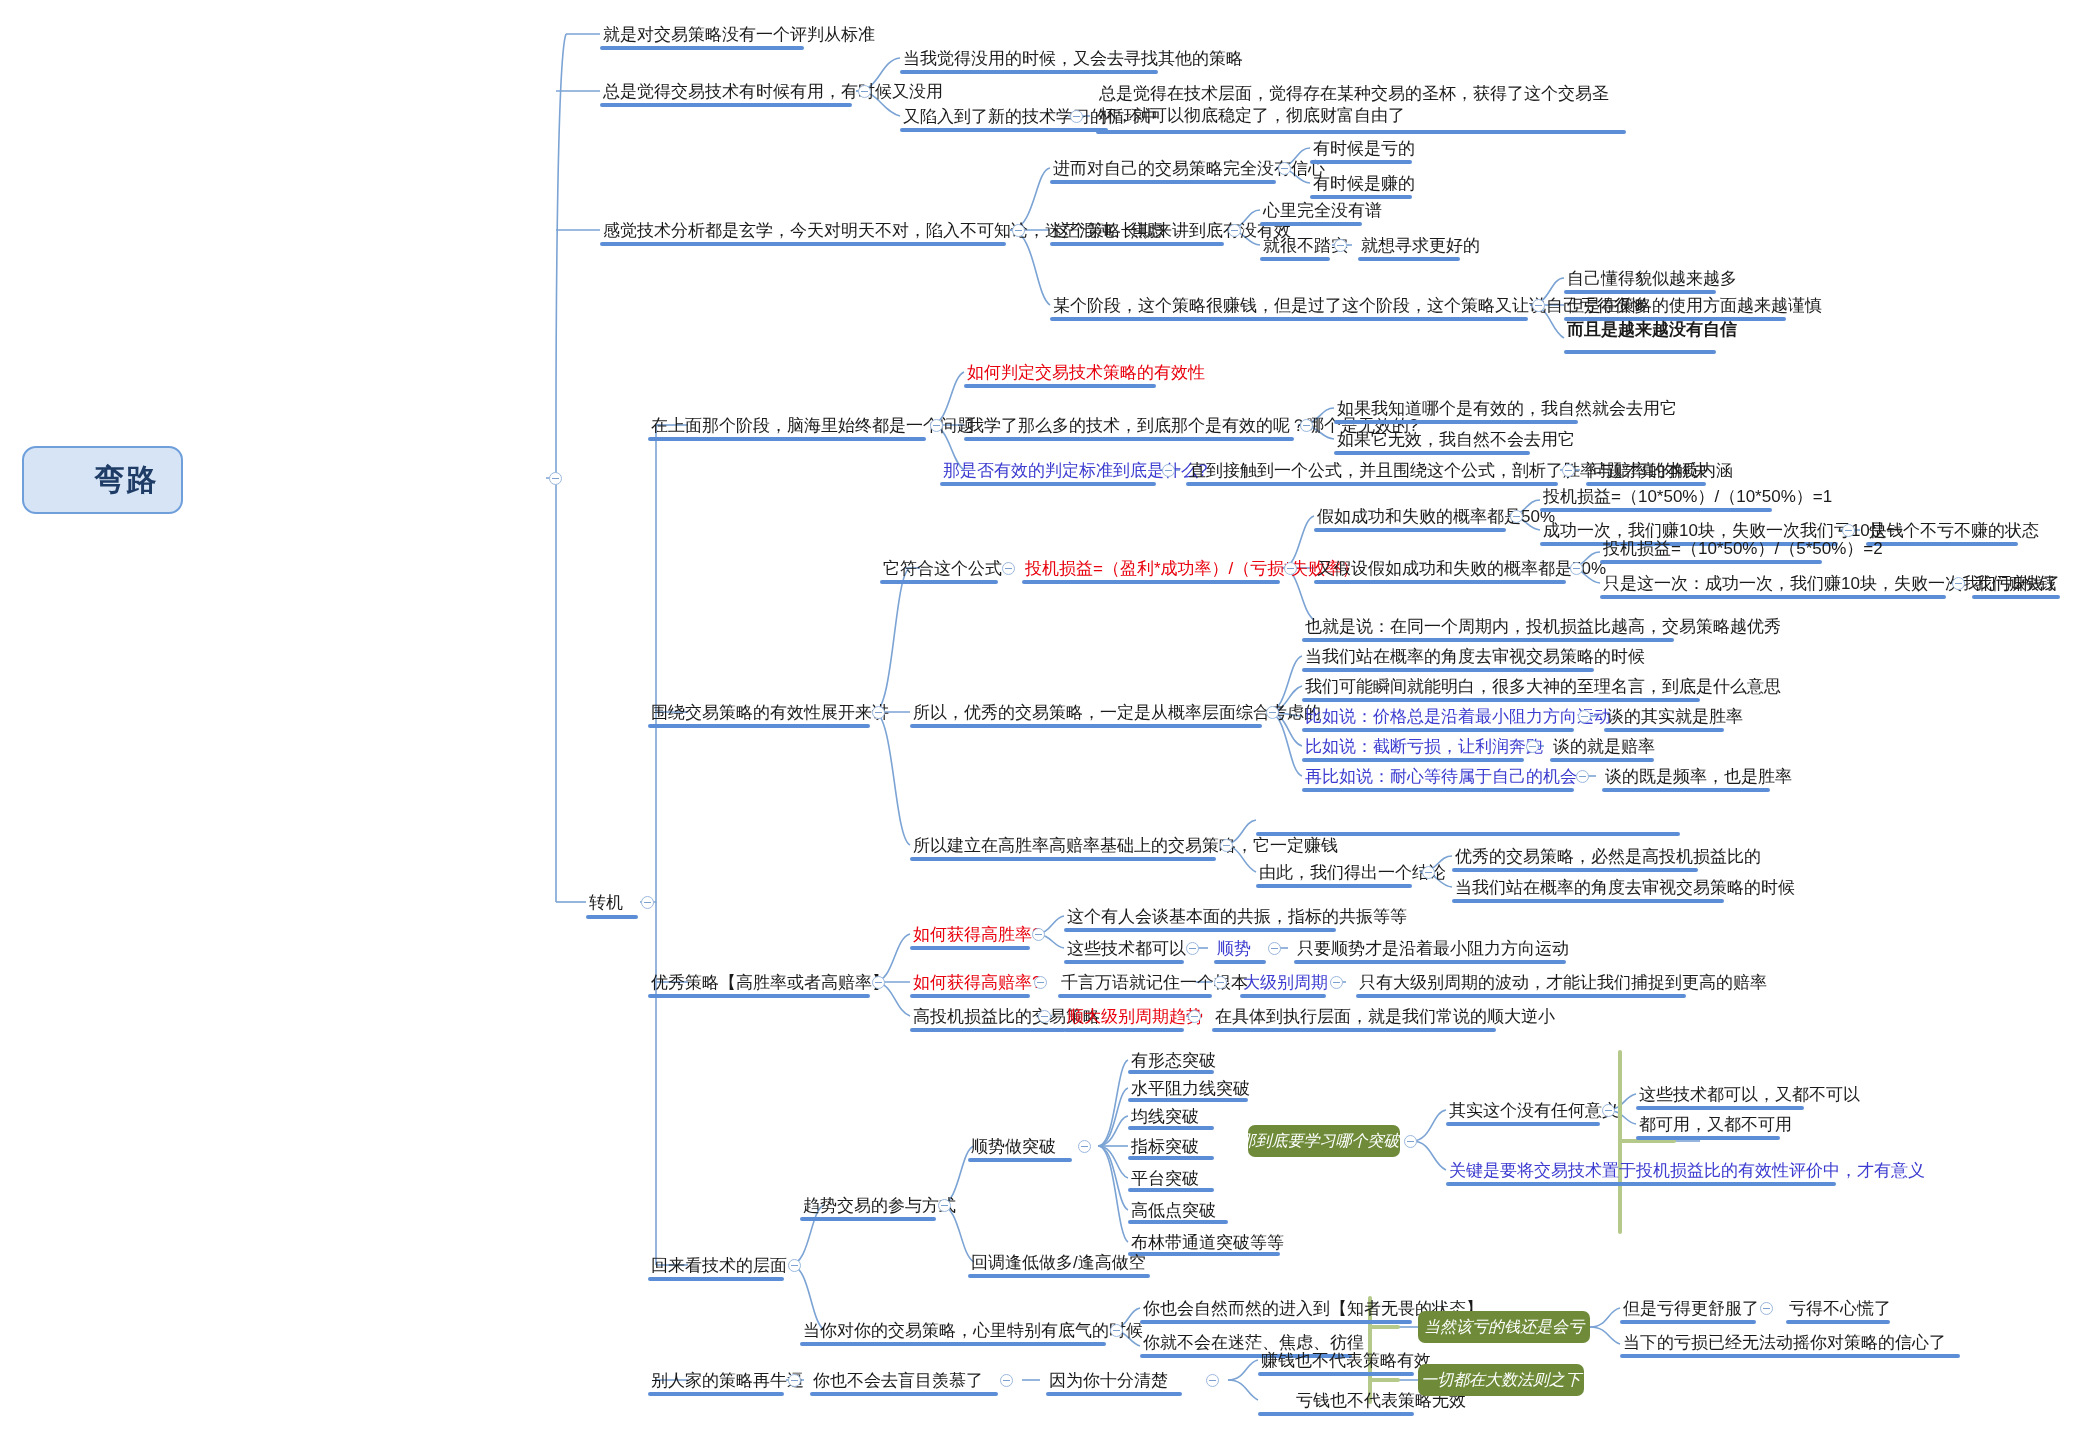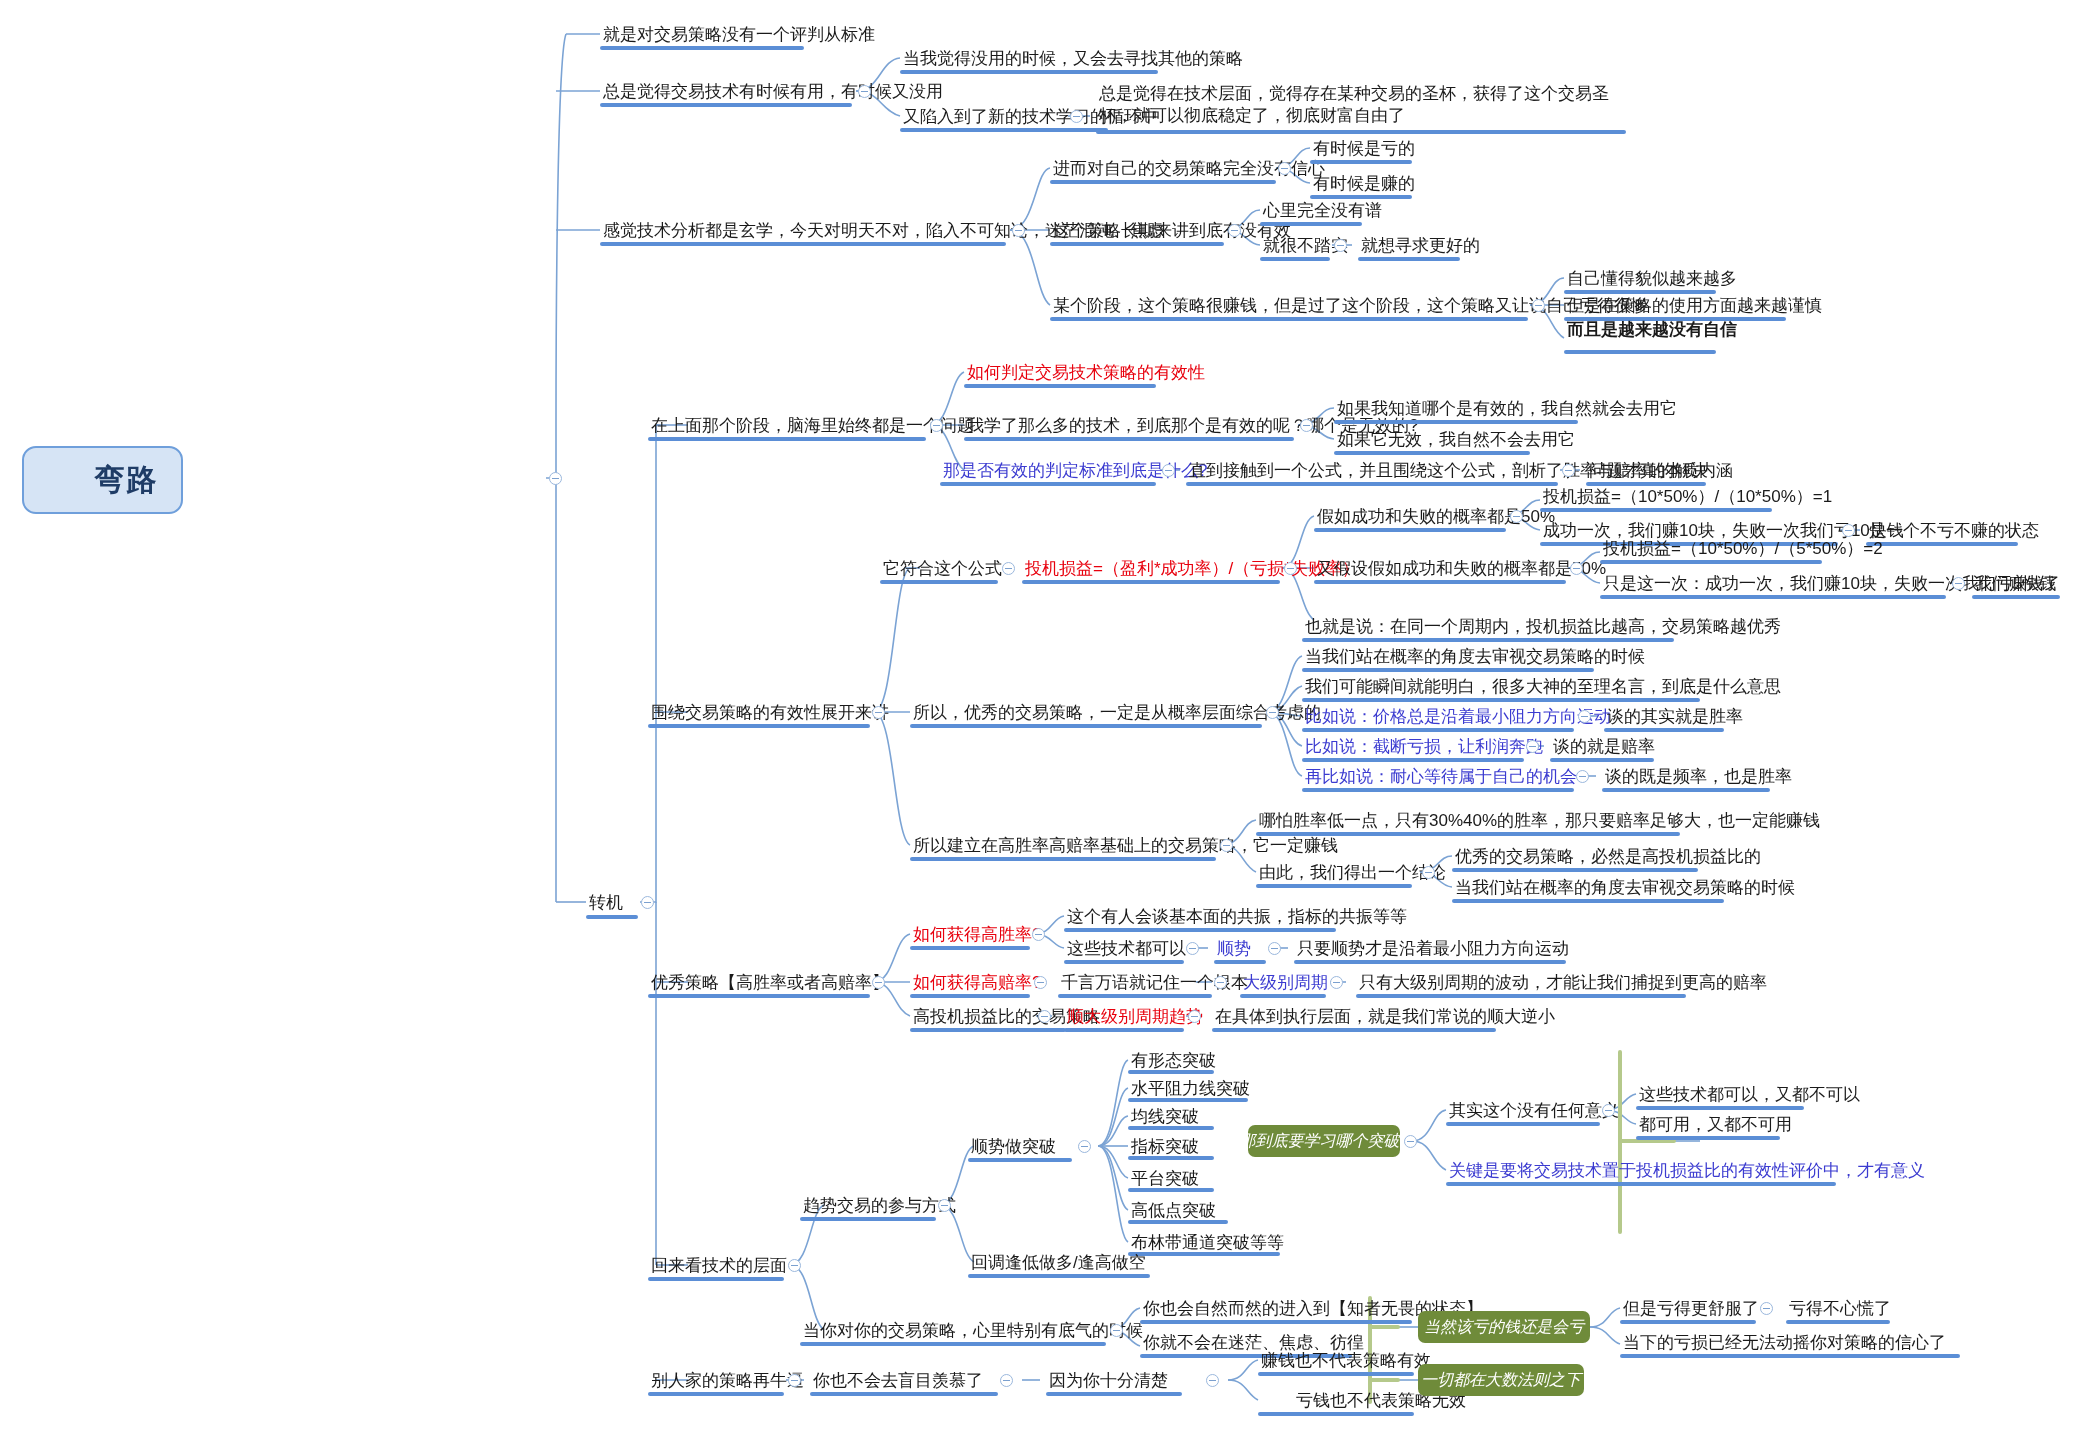--- a/index.html
+++ b/index.html
@@ -502,23 +502,20 @@
       <span class="txt">谈的既是频率，也是胜率</span>
     </div>
   <div class="bar" style="left:1602px;top:788px;width:168px;"></div>
 
   <div class="node" style="left:910px;top:834px;">
       <span class="txt">所以建立在高胜率高赔率基础上的交易策略，它一定赚钱</span>
     </div>
   <div class="bar" style="left:910px;top:857px;width:306px;"></div>
   <div class="toggle" style="left:1220px;top:839px;"></div>
 
-  <div class="node" style="left:1256px;top:809px;">
-      <span class="txt">哪怕胜率低一点，只有30%40%的胜率，那只要赔率足够大，也一定能赚钱</span>
-    </div>
   <div class="bar" style="left:1256px;top:832px;width:424px;"></div>
 
   <div class="node" style="left:1256px;top:861px;">
       <span class="txt">由此，我们得出一个结论</span>
     </div>
   <div class="bar" style="left:1256px;top:884px;width:156px;"></div>
   <div class="toggle" style="left:1422px;top:866px;"></div>
 
   <div class="node" style="left:1452px;top:845px;">
       <span class="txt">优秀的交易策略，必然是高投机损益比的</span>

